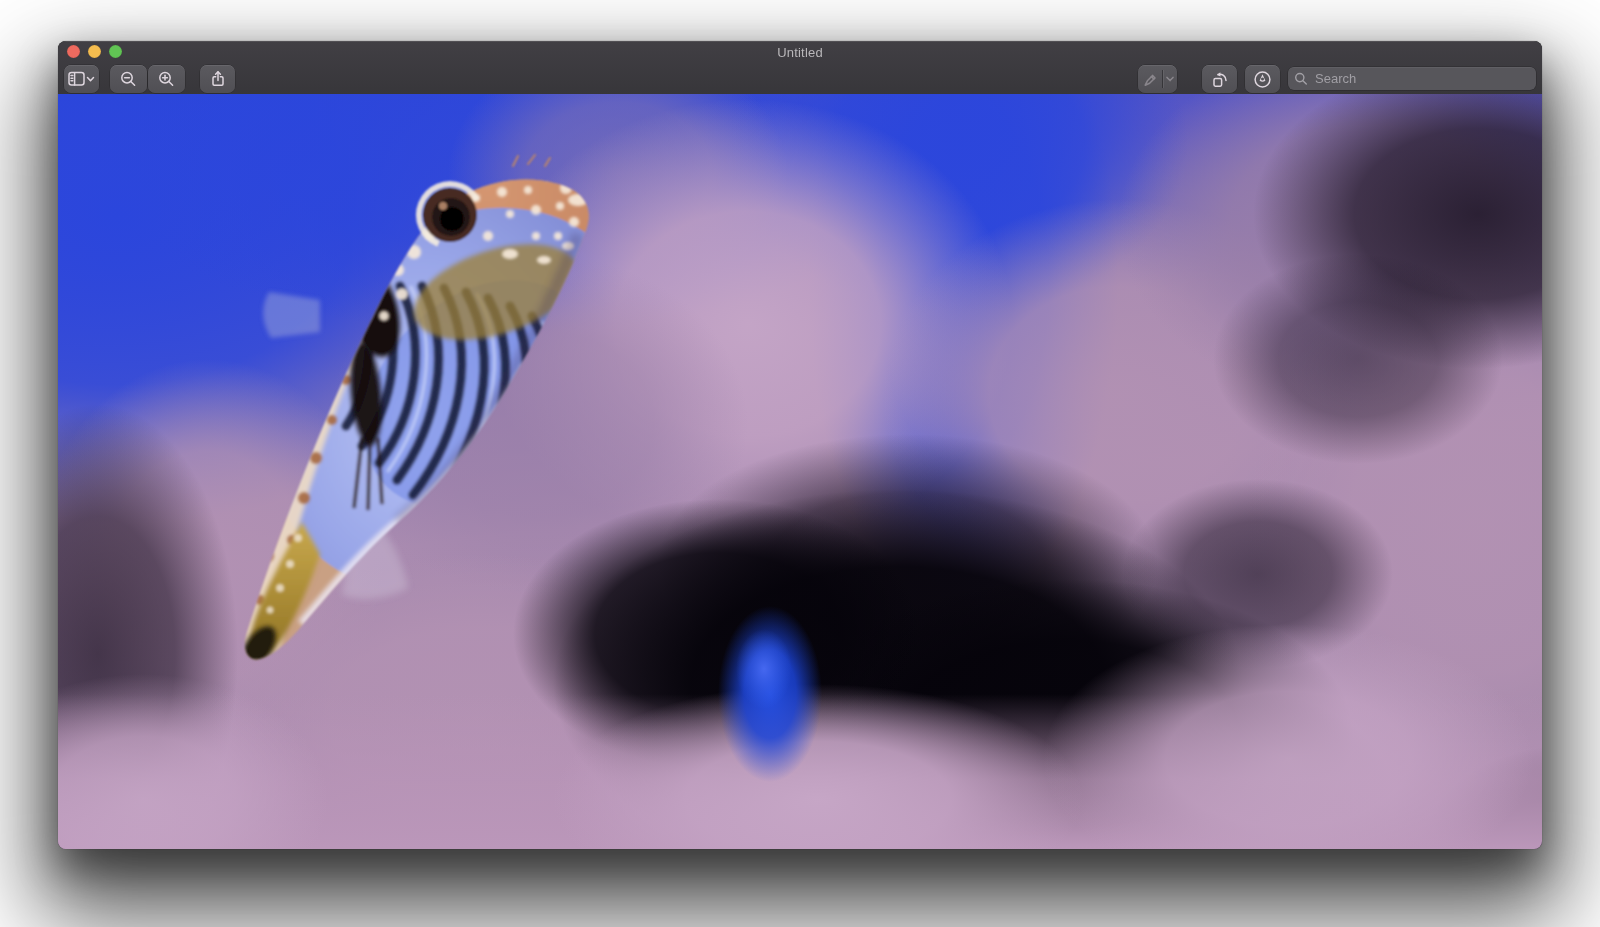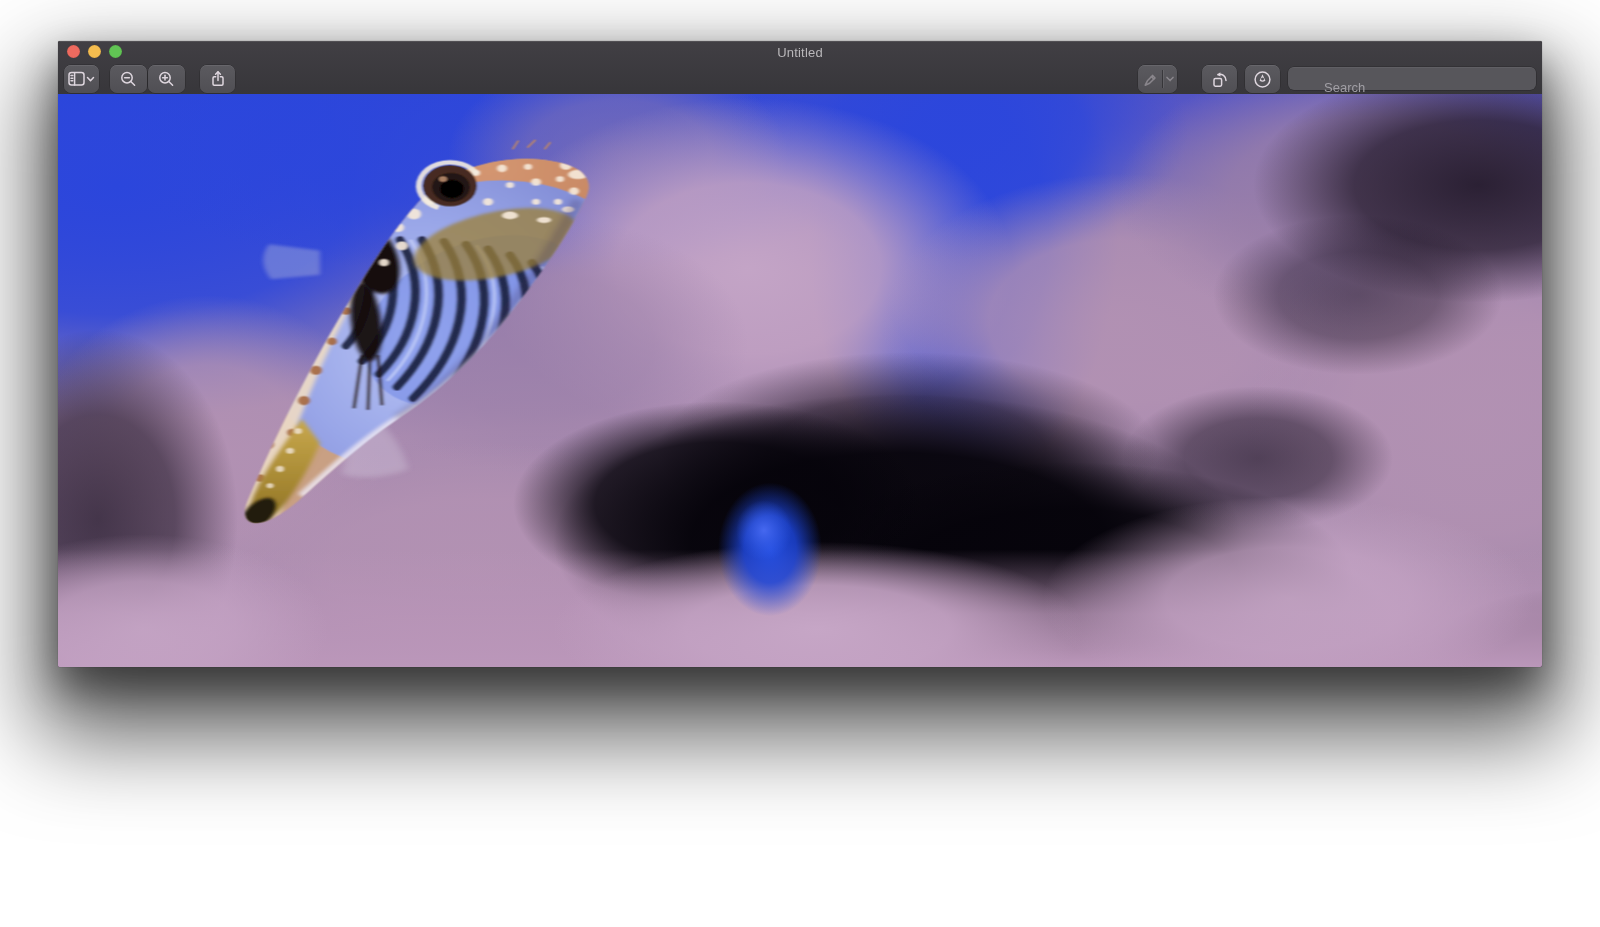--- a/index.html
+++ b/index.html
@@ -1,18 +1,18 @@
 <!DOCTYPE html>
 <html><head>
 <meta charset="utf-8">
 <style>
   html,body{margin:0;padding:0;background:#ffffff;width:1600px;height:927px;overflow:hidden;
     font-family:"Liberation Sans","DejaVu Sans",sans-serif;}
   .stage{position:relative;width:1600px;height:927px;}
-  .window{position:absolute;left:58px;top:41px;width:1484px;height:626px;border-radius:2px;
+  .window{position:absolute;left:58px;top:41px;width:1484px;height:808px;border-radius:8px;
     overflow:hidden;background:#1a1a1c;
     box-shadow:0 20px 40px rgba(0,0,0,.45), 0 50px 90px 20px rgba(0,0,0,.62), 0 0 1px rgba(0,0,0,.6);}
   
   .header{position:absolute;left:0;top:0;right:0;height:53px;
     background:linear-gradient(#413f44,#37363a);
     box-shadow:inset 0 1px 0 rgba(255,255,255,.09);
     border-bottom:1px solid #121114;}
   .titlebar-title{position:absolute;left:0;right:0;top:4px;height:18px;text-align:center;
     font-size:13px;font-weight:500;color:#b9b7ba;letter-spacing:.2px;}
   .tl{position:absolute;top:4px;width:13px;height:13px;border-radius:50%;}
@@ -24,21 +24,21 @@
     box-shadow:inset 0 .5px 0 rgba(255,255,255,.16),0 0 0 .5px rgba(0,0,0,.28);
     display:flex;align-items:center;justify-content:center;}
   .tbtn svg{display:block;}
   .icon-stroke{stroke:#ded6de;stroke-width:1.5;fill:none;stroke-linecap:round;stroke-linejoin:round;}
   .icon-fill{fill:#ded6de;}
   .seg-divider{width:1px;height:18px;background:rgba(0,0,0,.35);box-shadow:1px 0 0 rgba(255,255,255,.08);}
   .disabled-group .seg-icon{opacity:.38;}
   
   .search{position:absolute;left:1230px;top:26px;width:248px;height:23px;border-radius:6px;
     background:#57565b;box-shadow:inset 0 .5px 0 rgba(255,255,255,.12),0 0 0 .5px rgba(0,0,0,.3);
-    display:flex;align-items:center;padding:0 6px;box-sizing:border-box;gap:12px;flex-direction:column;}
+    display:flex;align-items:center;padding:0 6px;box-sizing:border-box;gap:5px;}
   .search input{flex:1;background:transparent;border:none;outline:none;color:#e8e6ea;
     font-size:13px;font-family:"Liberation Sans",sans-serif;}
   .search input::placeholder{color:#a19fa5;}
   
   .content{position:absolute;left:0;top:53px;right:0;bottom:0;}
   .content svg{display:block;}
 </style>
 </head>
 <body>
 

